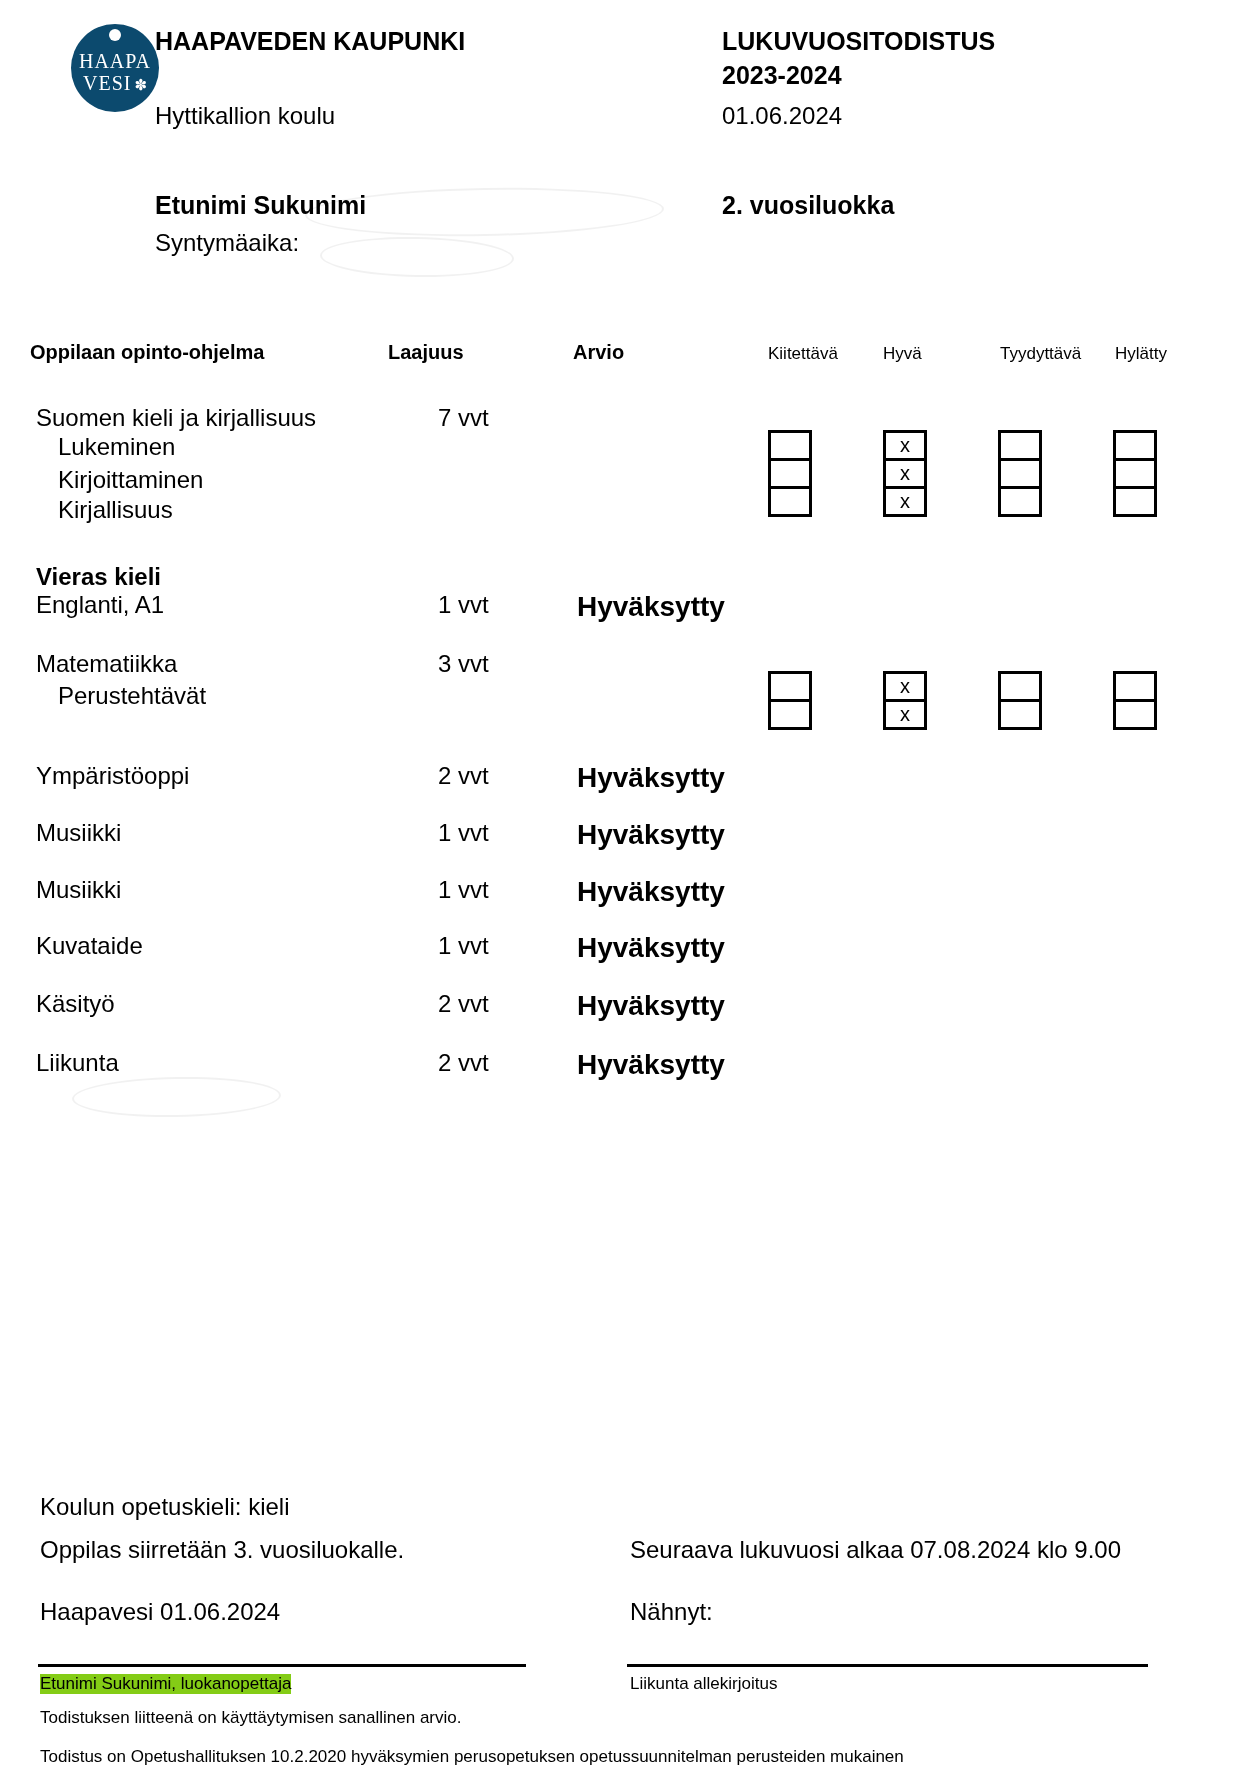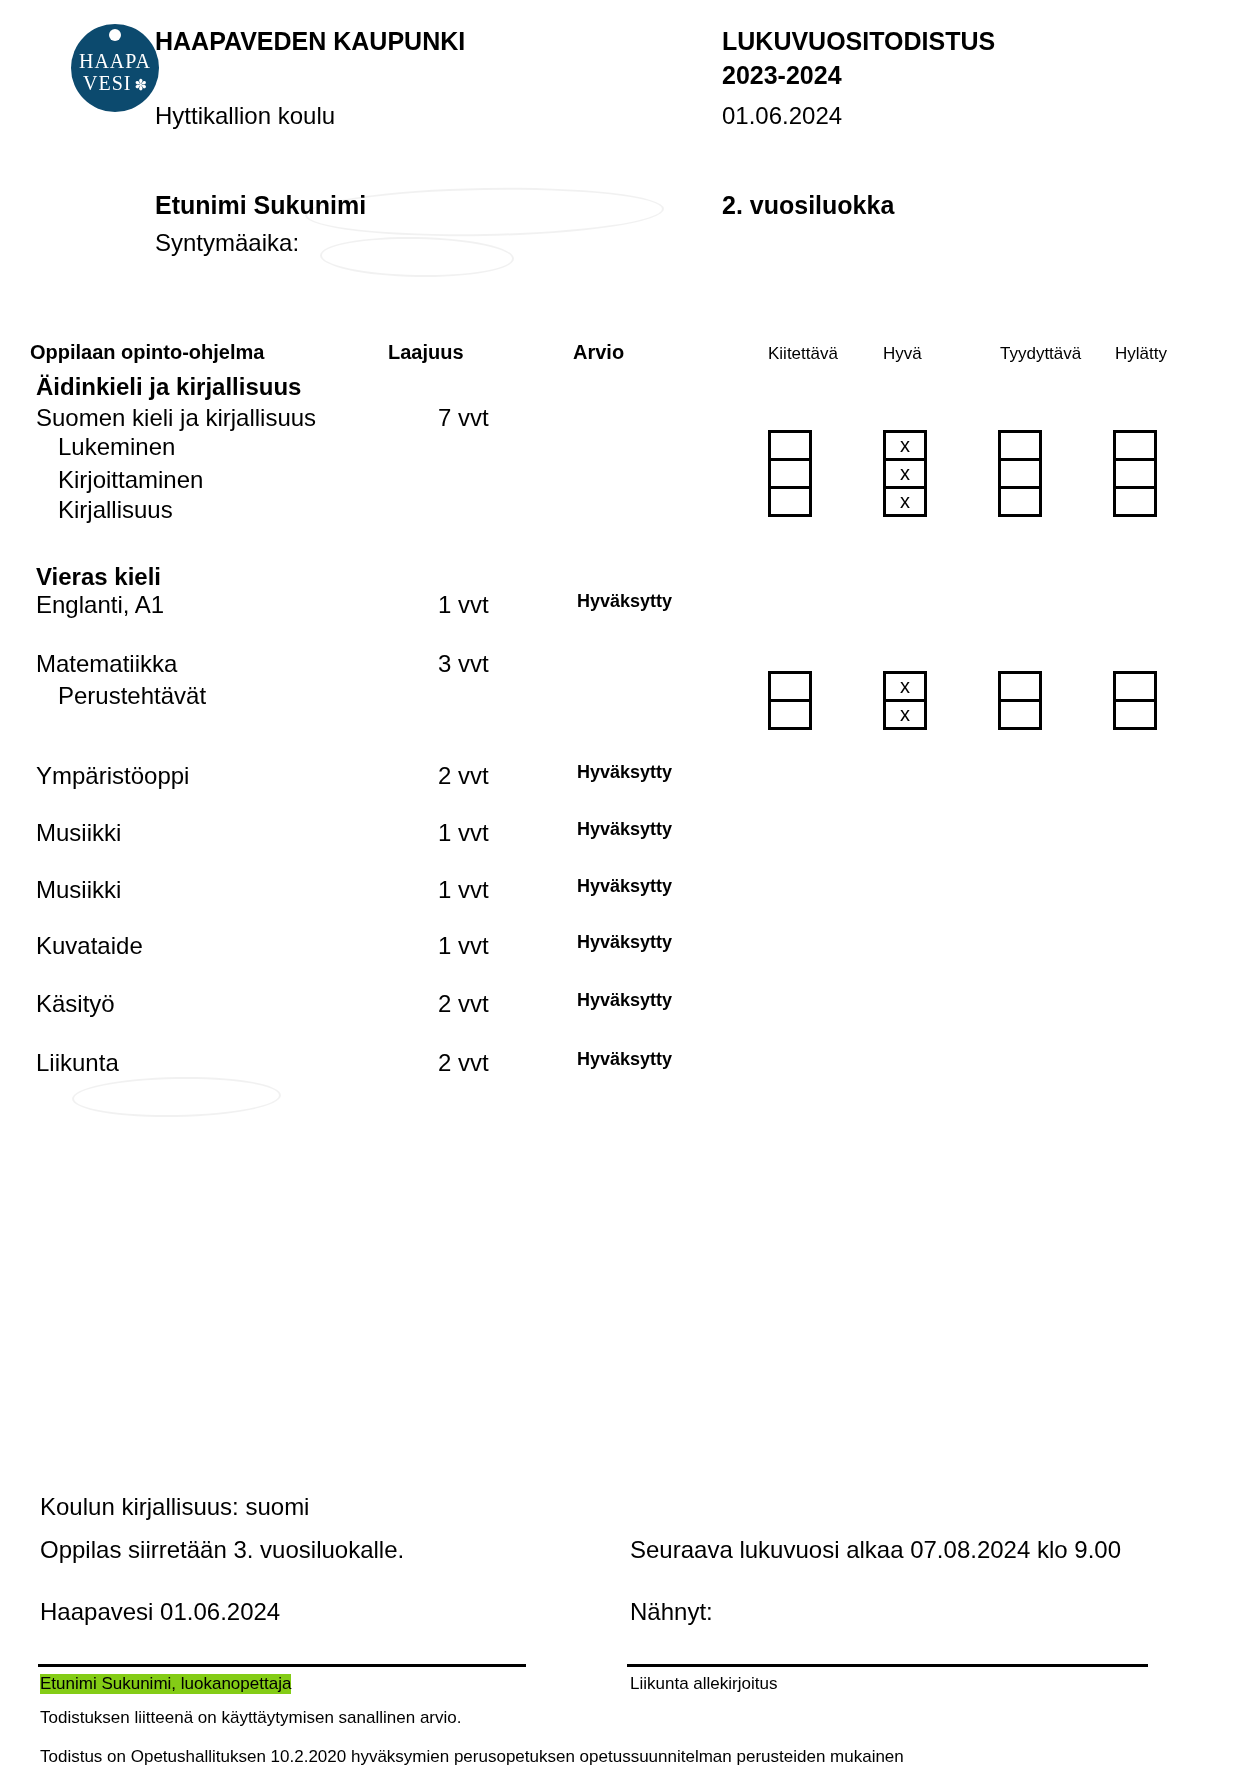--- a/index.html
+++ b/index.html
@@ -19,21 +19,21 @@
         border-radius:50%;background:#fff;}
   .logo-text{position:absolute;left:0;top:26px;width:100%;text-align:center;color:#fff;
         font-family:"Liberation Serif",serif;font-size:20px;line-height:22px;letter-spacing:1px;}
   .logo-flower{font-size:15px;letter-spacing:0;margin-left:3px;}
 
   
   .trow{position:absolute;left:0;width:1240px;height:30px;}
   .trow .lbl{position:absolute;left:36px;font-size:24px;white-space:nowrap;}
   .trow .lbl.sub{left:58px;}
   .trow .scope{position:absolute;left:438px;font-size:24px;white-space:nowrap;}
-  .trow .assess{position:absolute;left:577px;font-size:18px;font-weight:bold;white-space:nowrap;}
+  .trow .assess{position:absolute;left:577px;font-size:28px;font-weight:bold;white-space:nowrap;}
 
   
   .cbcol{position:absolute;width:44px;}
   .cb{box-sizing:border-box;width:44px;height:31px;border:3px solid #000;margin-top:-3px;
       text-align:center;font-size:20px;line-height:25px;background:#fff;}
   .cbcol .cb:first-child{margin-top:0;}
 
   
   .sigline{position:absolute;height:3px;background:#000;}
 
@@ -69,23 +69,20 @@
   <div class="erase" style="left:72px;top:1077px;width:205px;height:36px;transform:rotate(-1deg)"></div>
 
   <div class="abs b fs20" style="left:30px;top:341px">Oppilaan opinto-ohjelma</div>
   <div class="abs b fs20" style="left:388px;top:341px">Laajuus</div>
   <div class="abs b fs20" style="left:573px;top:341px">Arvio</div>
   <div class="abs fs17" style="left:768px;top:344px">Kiitettävä</div>
   <div class="abs fs17" style="left:883px;top:344px">Hyvä</div>
   <div class="abs fs17" style="left:1000px;top:344px">Tyydyttävä</div>
   <div class="abs fs17" style="left:1115px;top:344px">Hylätty</div>
 
-  <div class="trow" style="top:373px">
-    <span class="lbl b">Äidinkieli ja kirjallisuus</span>
-  </div>
   <div class="trow" style="top:404px">
     <span class="lbl">Suomen kieli ja kirjallisuus</span>
     <span class="scope">7 vvt</span>
   </div>
   <div class="trow" style="top:433px">
     <span class="lbl sub">Lukeminen</span>
   </div>
   <div class="trow" style="top:466px">
     <span class="lbl sub">Kirjoittaminen</span>
   </div>
@@ -169,21 +166,21 @@
   </div>
   <div class="cbcol" style="left:998px;top:671px">
     <div class="cb"></div>
     <div class="cb"></div>
   </div>
   <div class="cbcol" style="left:1113px;top:671px">
     <div class="cb"></div>
     <div class="cb"></div>
   </div>
 
-  <div class="abs fs24" style="left:40px;top:1494px">Koulun kirjallisuus: suomi</div>
+  <div class="abs fs24" style="left:40px;top:1494px">Koulun opetuskieli: kieli</div>
   <div class="abs fs24" style="left:40px;top:1537px">Oppilas siirretään 3. vuosiluokalle.</div>
   <div class="abs fs24" style="left:630px;top:1537px">Seuraava lukuvuosi alkaa 07.08.2024 klo 9.00</div>
   <div class="abs fs24" style="left:40px;top:1599px">Haapavesi 01.06.2024</div>
   <div class="abs fs24" style="left:630px;top:1599px">Nähnyt:</div>
 
   <div class="sigline" style="left:38px;top:1664px;width:488px"></div>
   <div class="sigline" style="left:627px;top:1664px;width:521px"></div>
 
   <div class="abs fs17 hl" style="left:40px;top:1674px">Etunimi Sukunimi, luokanopettaja</div>
   <div class="abs fs17" style="left:630px;top:1674px">Liikunta allekirjoitus</div>

